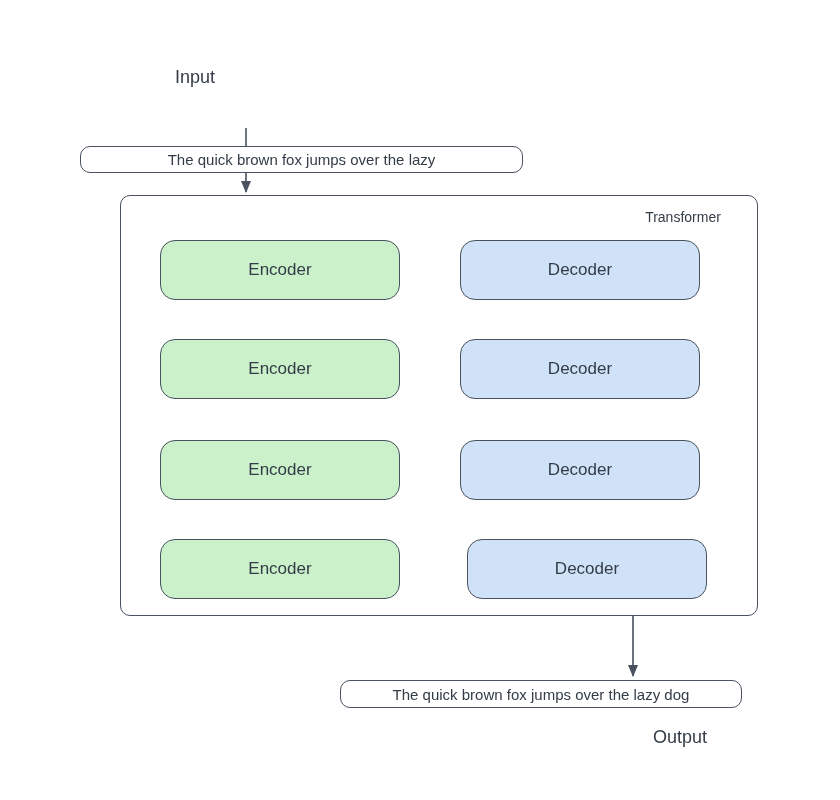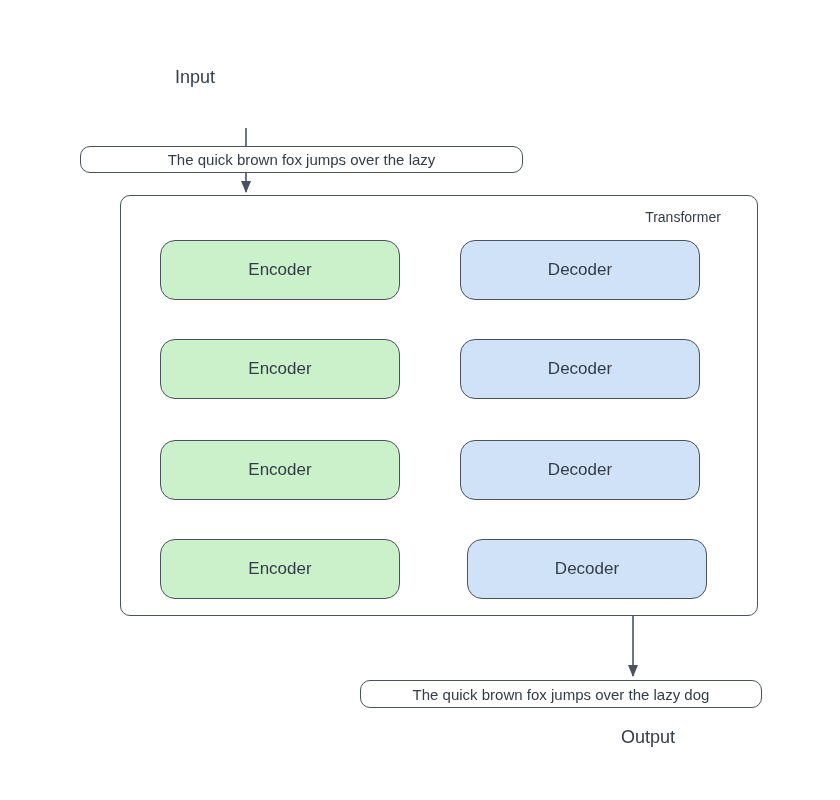--- a/index.html
+++ b/index.html
@@ -105,17 +105,17 @@
   <div class="node encoder enc-1">Encoder</div>
   <div class="node encoder enc-2">Encoder</div>
   <div class="node encoder enc-3">Encoder</div>
   <div class="node encoder enc-4">Encoder</div>
 
   <div class="node decoder dec-1">Decoder</div>
   <div class="node decoder dec-2">Decoder</div>
   <div class="node decoder dec-3">Decoder</div>
   <div class="node decoder dec-4">Decoder</div>
 
-  <div class="sentence-box" style="left:360px;top:680px;width:402px;height:28px;">The quick brown fox jumps over the lazy dog</div>
+  <div class="sentence-box" style="left:340px;top:680px;width:402px;height:28px;">The quick brown fox jumps over the lazy dog</div>
 
-  <div class="io-label" style="left:588px;top:726px;width:120px;">Output</div>
+  <div class="io-label" style="left:620px;top:726px;width:120px;">Output</div>
 
 </div>
 
 </body></html>

